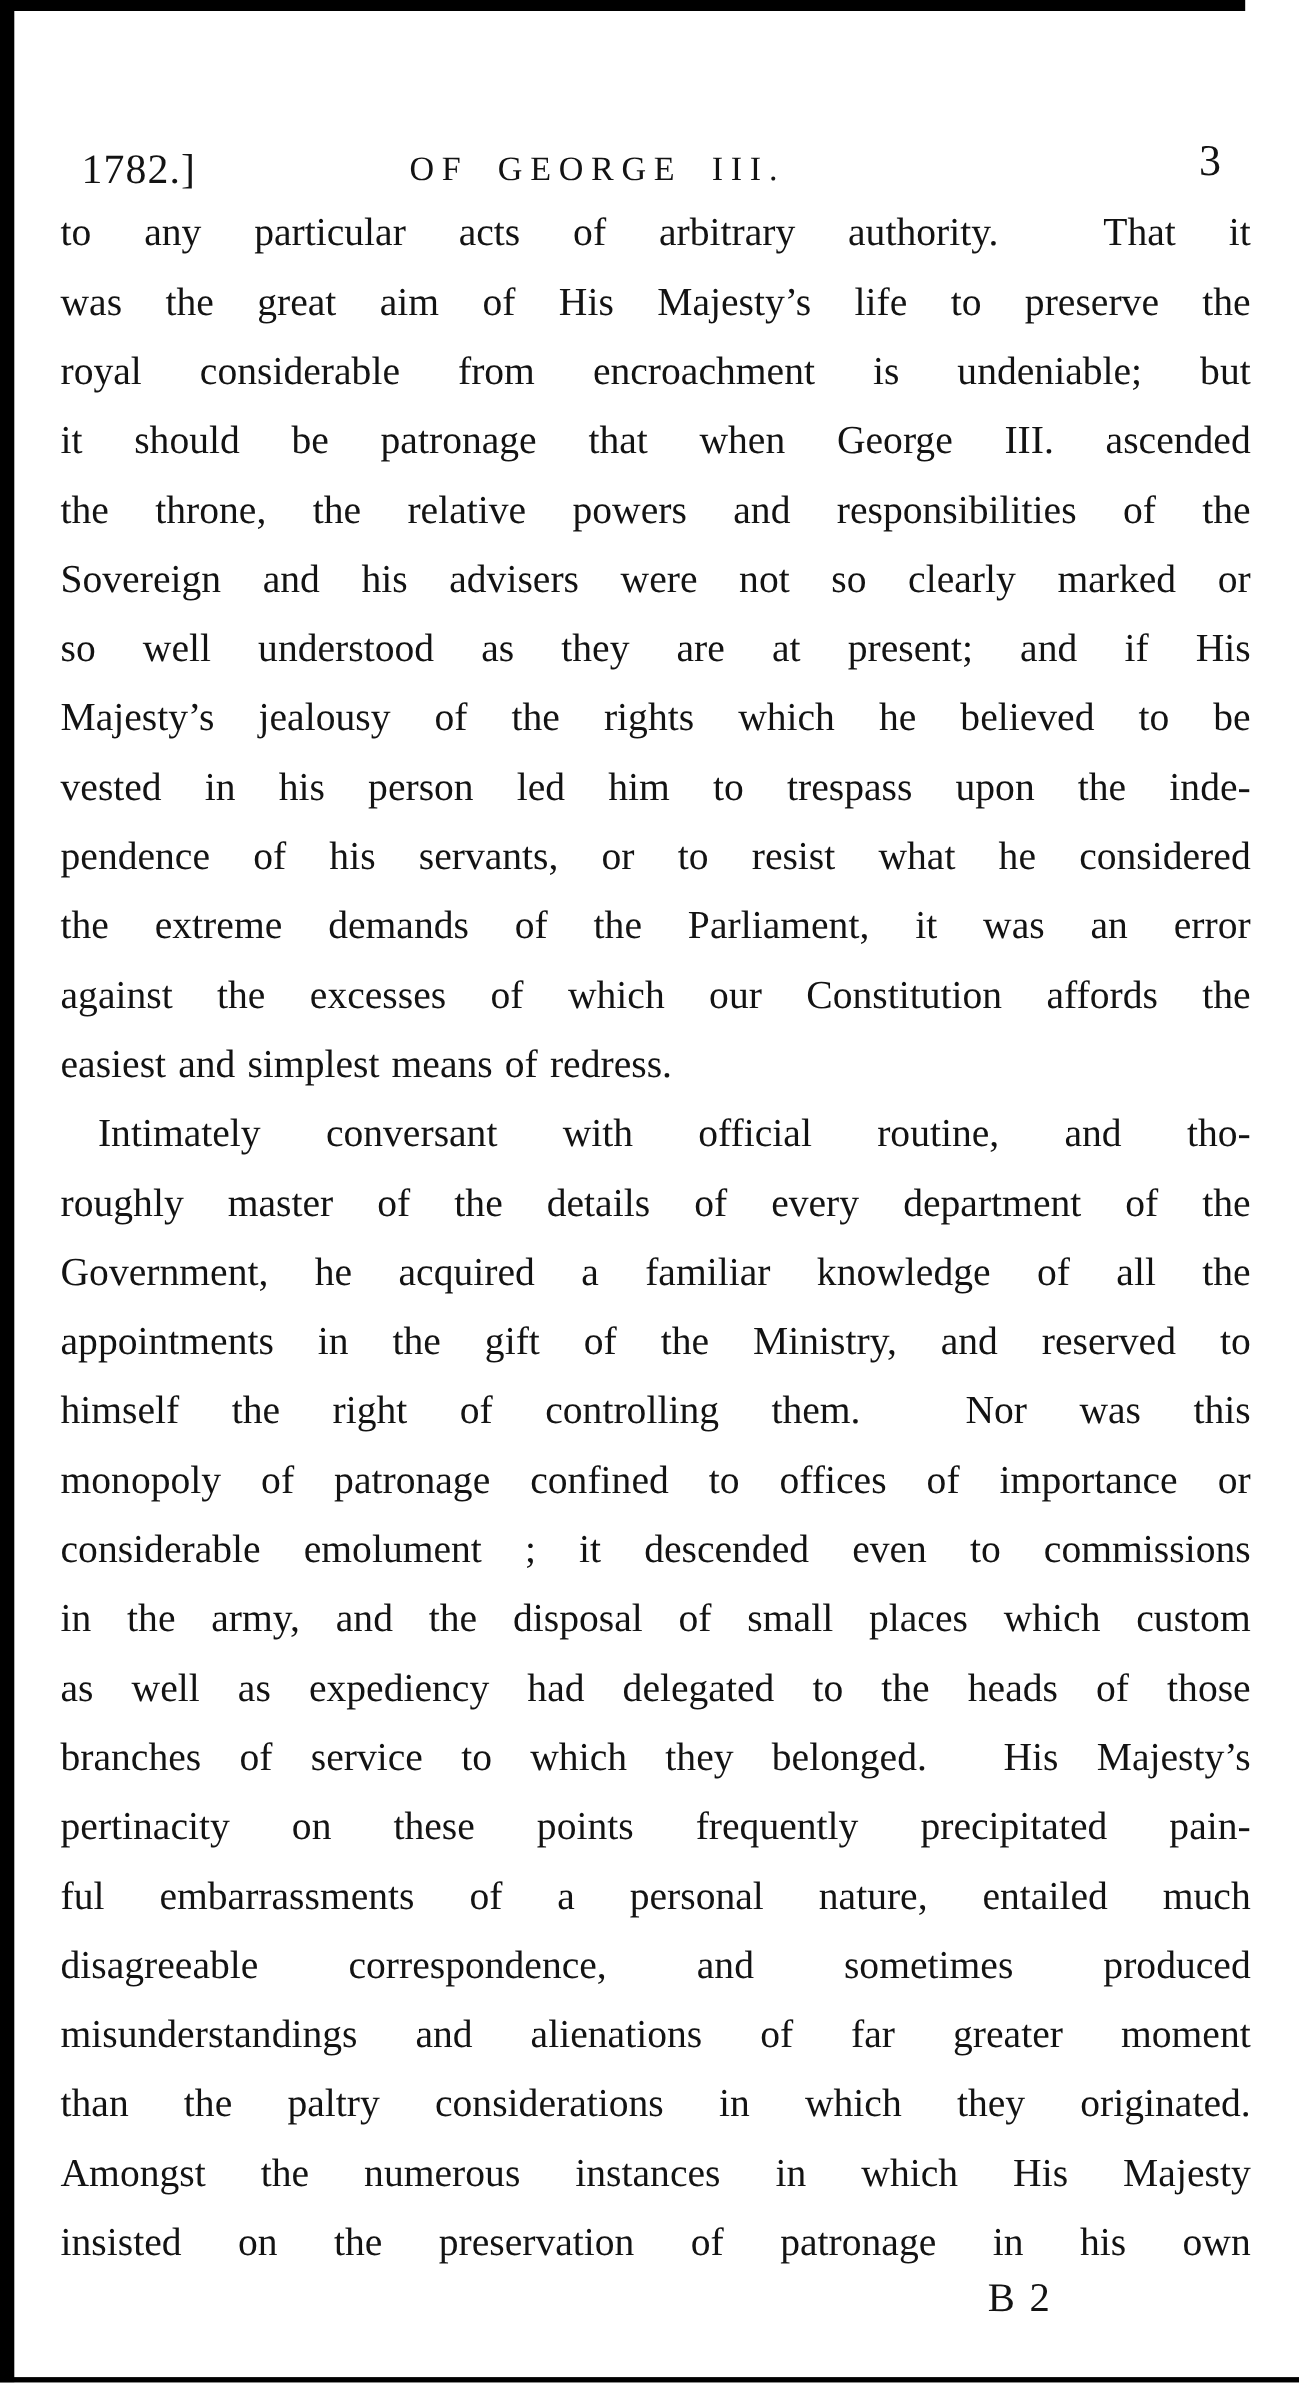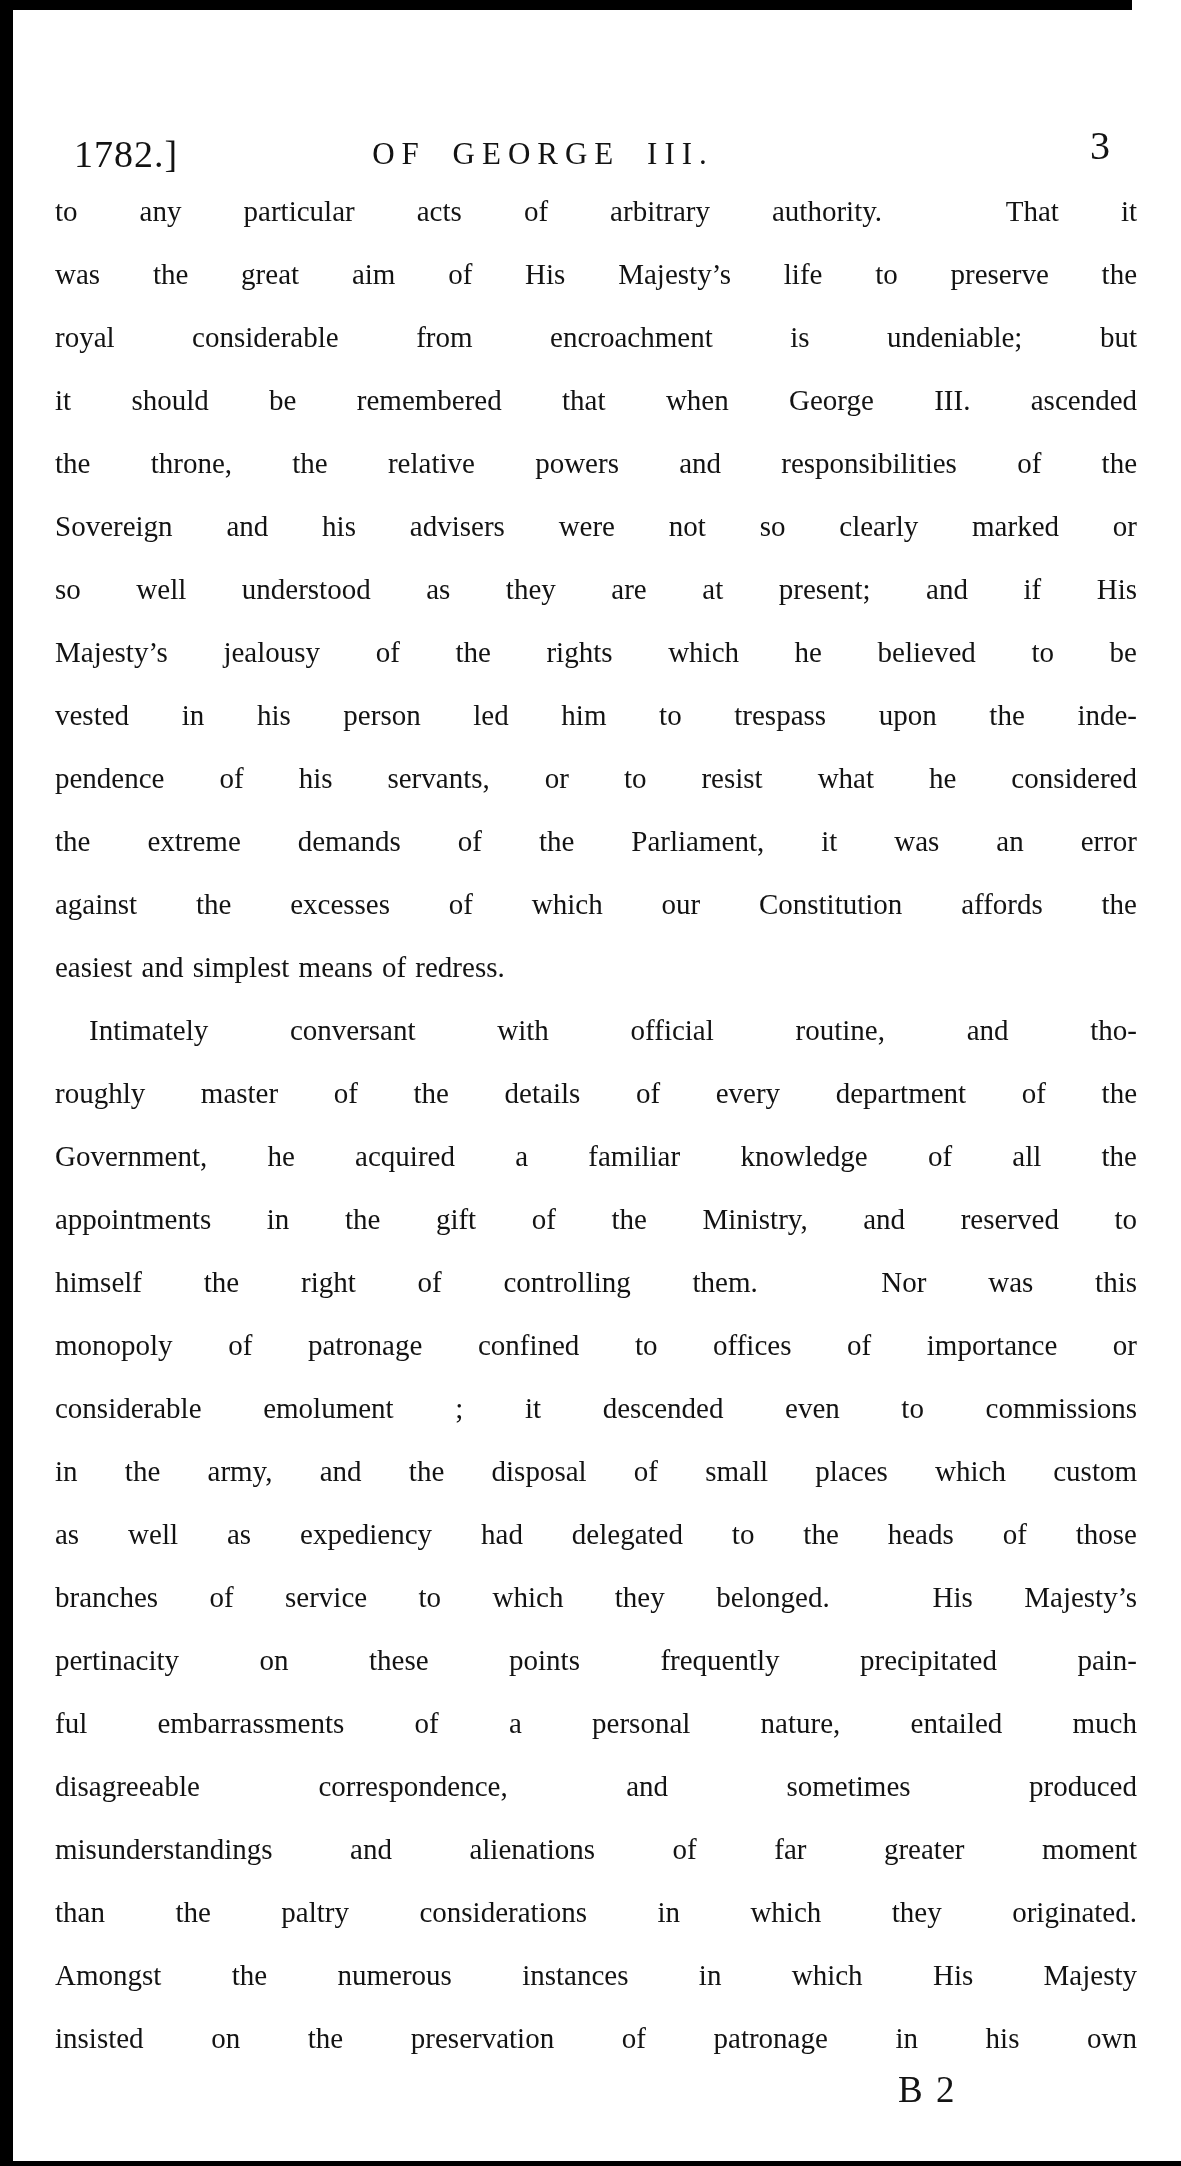--- a/index.html
+++ b/index.html
@@ -26,21 +26,21 @@
     position:absolute;left:543px;top:10px;transform:translateX(-50%);
     font-size:31px;letter-spacing:7px;word-spacing:12px;white-space:nowrap;
   }
   .header .h-right{
     position:absolute;left:1090px;top:-4px;
     font-size:40px;
   }
 
   .body-block{
     position:absolute;left:55px;top:180px;width:1082px;
-    font-size:29px;line-height:63px;
+    font-size:36px;line-height:63px;
     word-spacing:2px;
   }
   .line{
     text-align:justify;
     text-align-last:justify;
     white-space:normal;
     height:63px;overflow:visible;
   }
   .line.last{text-align-last:left;}
   .line.indent{text-indent:34px;}
@@ -62,21 +62,21 @@
   <div class="header">
     <span class="h-left">1782.]</span>
     <span class="h-center">OF GEORGE III.</span>
     <span class="h-right">3</span>
   </div>
 
   <div class="body-block">
       <div class="line">to any particular acts of arbitrary authority.&nbsp; That it</div>
       <div class="line">was the great aim of His Majesty’s life to preserve the</div>
       <div class="line">royal considerable from encroachment is undeniable; but</div>
-      <div class="line">it should be remembered that when George III. ascended</div>
+      <div class="line">it should be patronage that when George III. ascended</div>
       <div class="line">the throne, the relative powers and responsibilities of the</div>
       <div class="line">Sovereign and his advisers were not so clearly marked or</div>
       <div class="line">so well understood as they are at present; and if His</div>
       <div class="line">Majesty’s jealousy of the rights which he believed to be</div>
       <div class="line">vested in his person led him to trespass upon the inde-</div>
       <div class="line">pendence of his servants, or to resist what he considered</div>
       <div class="line">the extreme demands of the Parliament, it was an error</div>
       <div class="line">against the excesses of which our Constitution affords the</div>
       <div class="line last">easiest and simplest means of redress.</div>
       <div class="line indent">Intimately conversant with official routine, and tho-</div>

